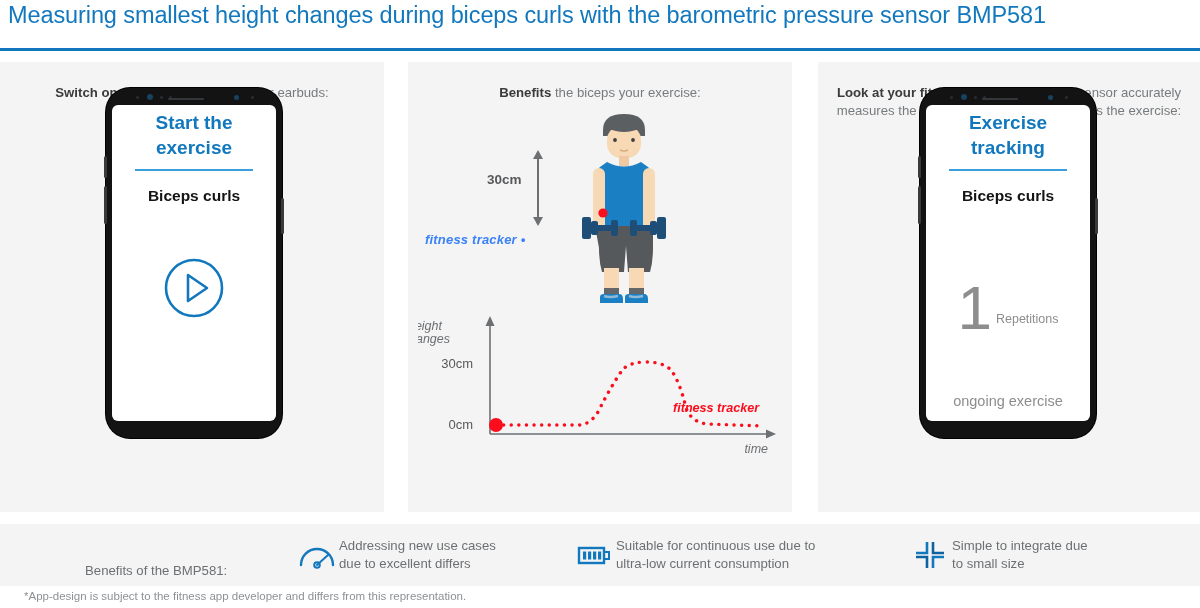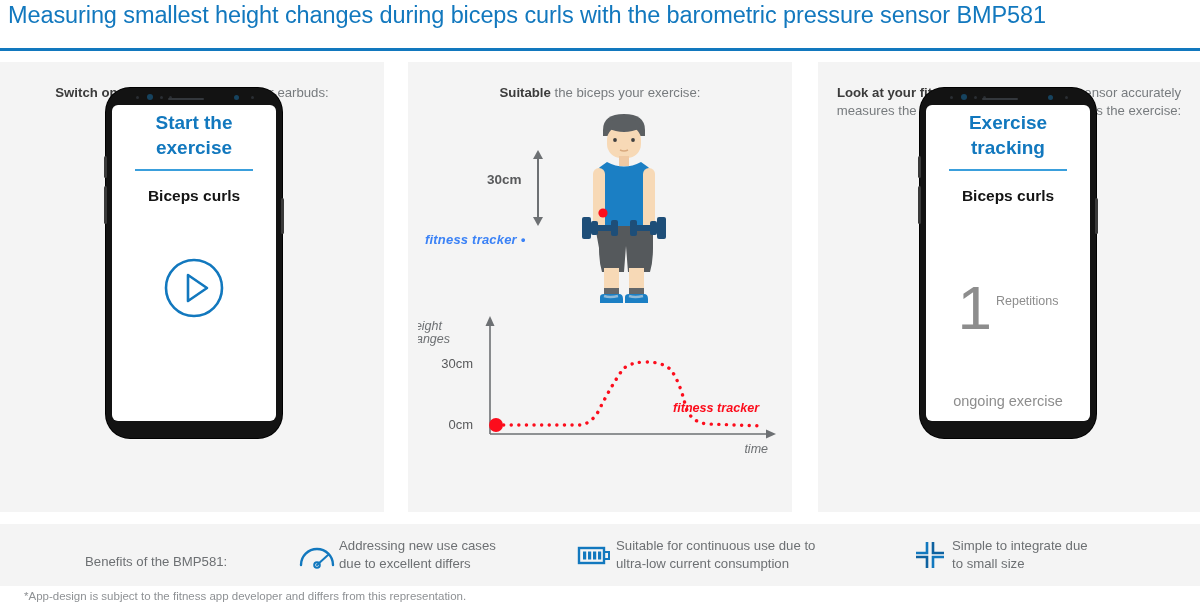--- a/index.html
+++ b/index.html
@@ -82,21 +82,21 @@
   }
   .play-wrap { position:absolute; left:0; right:0; top:152px; text-align:center; }
   .reps-wrap {
     position:absolute; left:0; right:0; top:175px;
     display:flex; align-items:center; justify-content:center;
   }
   .reps-num {
     font-size:62px; font-weight:400; color:#8d8d8d; line-height:56px;
     letter-spacing:-2px;
   }
-  .reps-label { font-size:12.5px; color:#8d8d8d; margin-left:6px; align-self:flex-start; margin-top:14px; }
+  .reps-label { font-size:12.5px; color:#8d8d8d; margin-left:6px; align-self:flex-start; margin-top:32px; }
   .ongoing {
     position:absolute; left:0; right:0; bottom:12px; text-align:center;
     font-size:14.5px; color:#8d8d8d;
   }
 
   
   #athlete { position:absolute; left:566px; top:108px; }
   #measure-arrow { position:absolute; left:528px; top:150px; }
   .meas-label {
     position:absolute; left:487px; top:172px;
@@ -108,21 +108,21 @@
     letter-spacing:0.2px;
   }
   #chart-svg { position:absolute; left:418px; top:312px; }
 
   
   #benefits-bar {
     position:absolute; left:0; top:524px; width:1200px; height:62px;
     background:#f4f4f4;
   }
   .benefits-label {
-    position:absolute; left:85px; top:30px;
+    position:absolute; left:85px; top:39px;
     font-size:13.2px; color:#6d7073;text-align:right;
   }
   .benefit { position:absolute; top:13px; display:flex; align-items:center;justify-content:flex-end; }
   #benefit-0 { left:295px; }
   #benefit-1 { left:572px; }
   #benefit-2 { left:908px; }
   .benefit-icon { width:44px; flex:0 0 44px; display:flex; align-items:center; justify-content:center; }
   .benefit-text { font-size:13.2px; color:#6d7073; line-height:18px; }
 
   .footnote {
@@ -166,21 +166,21 @@
         <svg width="62" height="62" viewBox="0 0 62 62">
           <circle cx="31" cy="31" r="28" fill="none" stroke="#1278be" stroke-width="2.6"></circle>
           <path d="M25 18 L44 31 L25 44 Z" fill="none" stroke="#1278be" stroke-width="2.6" stroke-linejoin="round"></path>
         </svg>
       </div>
     </div>
   </div>
 
   <div class="panel" id="panel-2">
     <div class="panel-caption">
-      <b>Suitable</b><span> the biceps your exercise:</span>
+      <b>Benefits</b><span> the biceps your exercise:</span>
     </div>
   </div>
 
   <svg id="athlete" width="116" height="200" viewBox="0 0 116 200">
 
     <path d="M37 22 q0-16 21-16 q21 0 21 16 l0 6 -42 0 z" fill="#5b5f62"></path>
     <rect x="41" y="18" width="34" height="32" rx="14" fill="#f7d9b6"></rect>
     <path d="M41 20 q2-10 17-10 q15 0 17 10 q-9 4 -17 4 q-8 0 -17 -4 z" fill="#5b5f62"></path>
     <rect x="53" y="48" width="10" height="10" fill="#f0c9a3"></rect>
     <circle cx="49" cy="32" r="1.9" fill="#3f3f3f"></circle>

